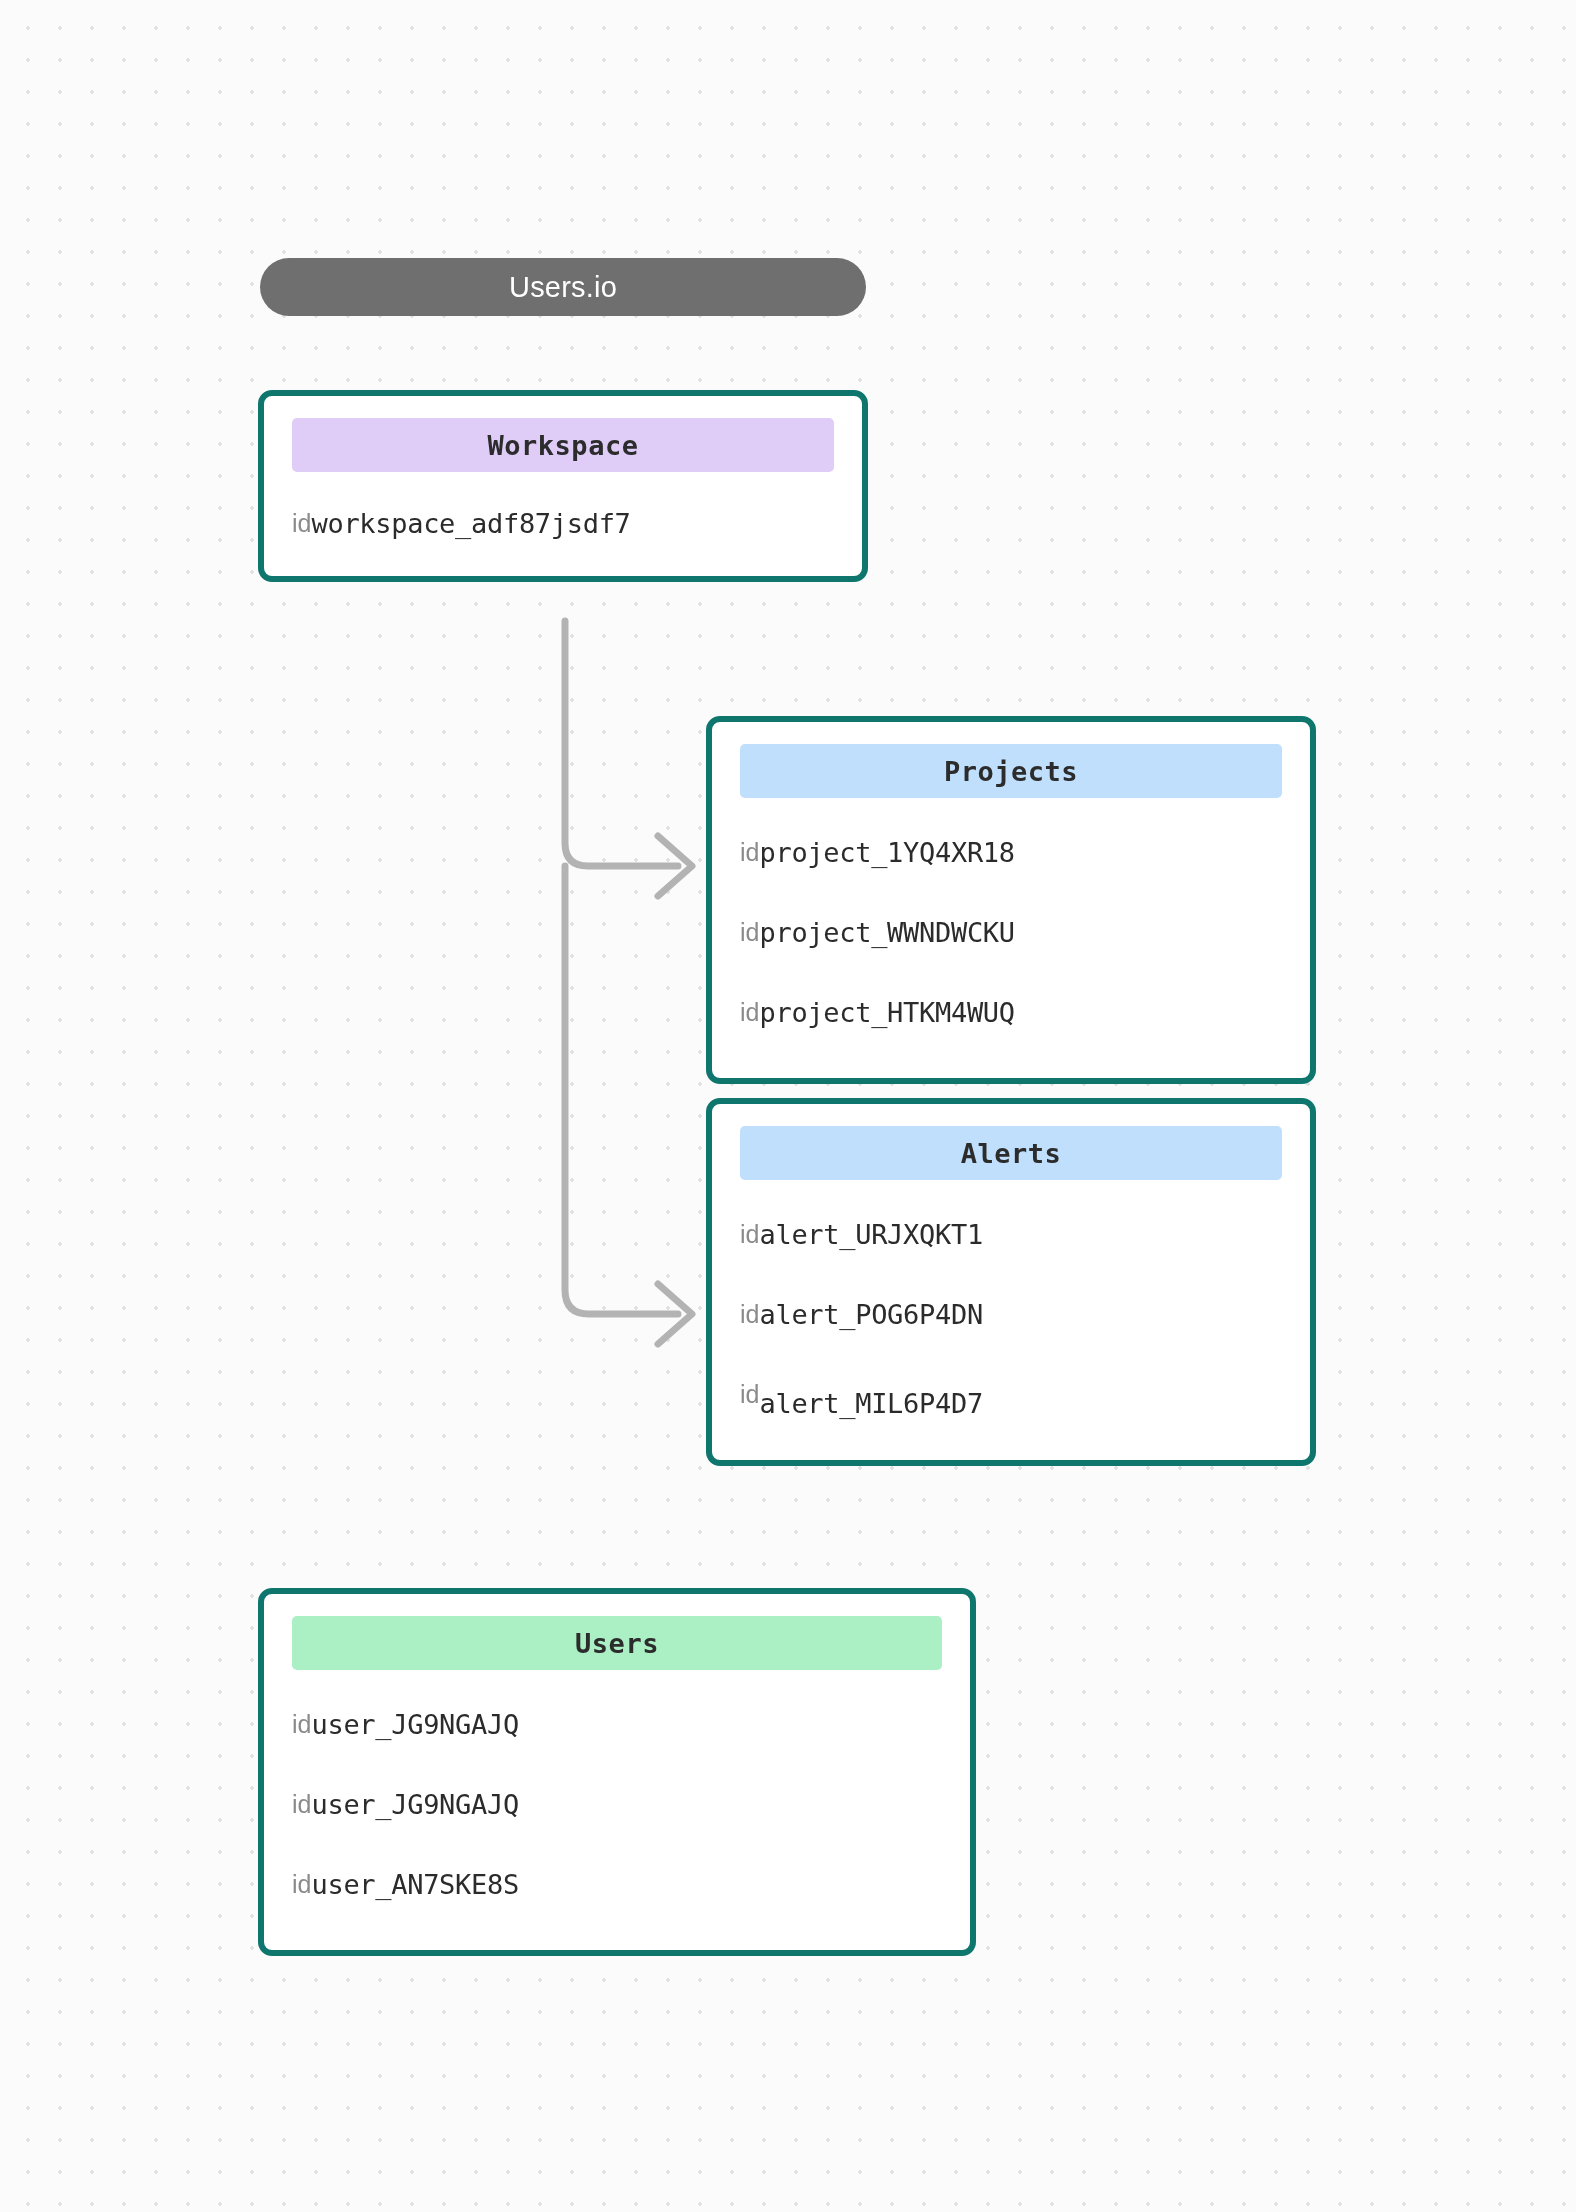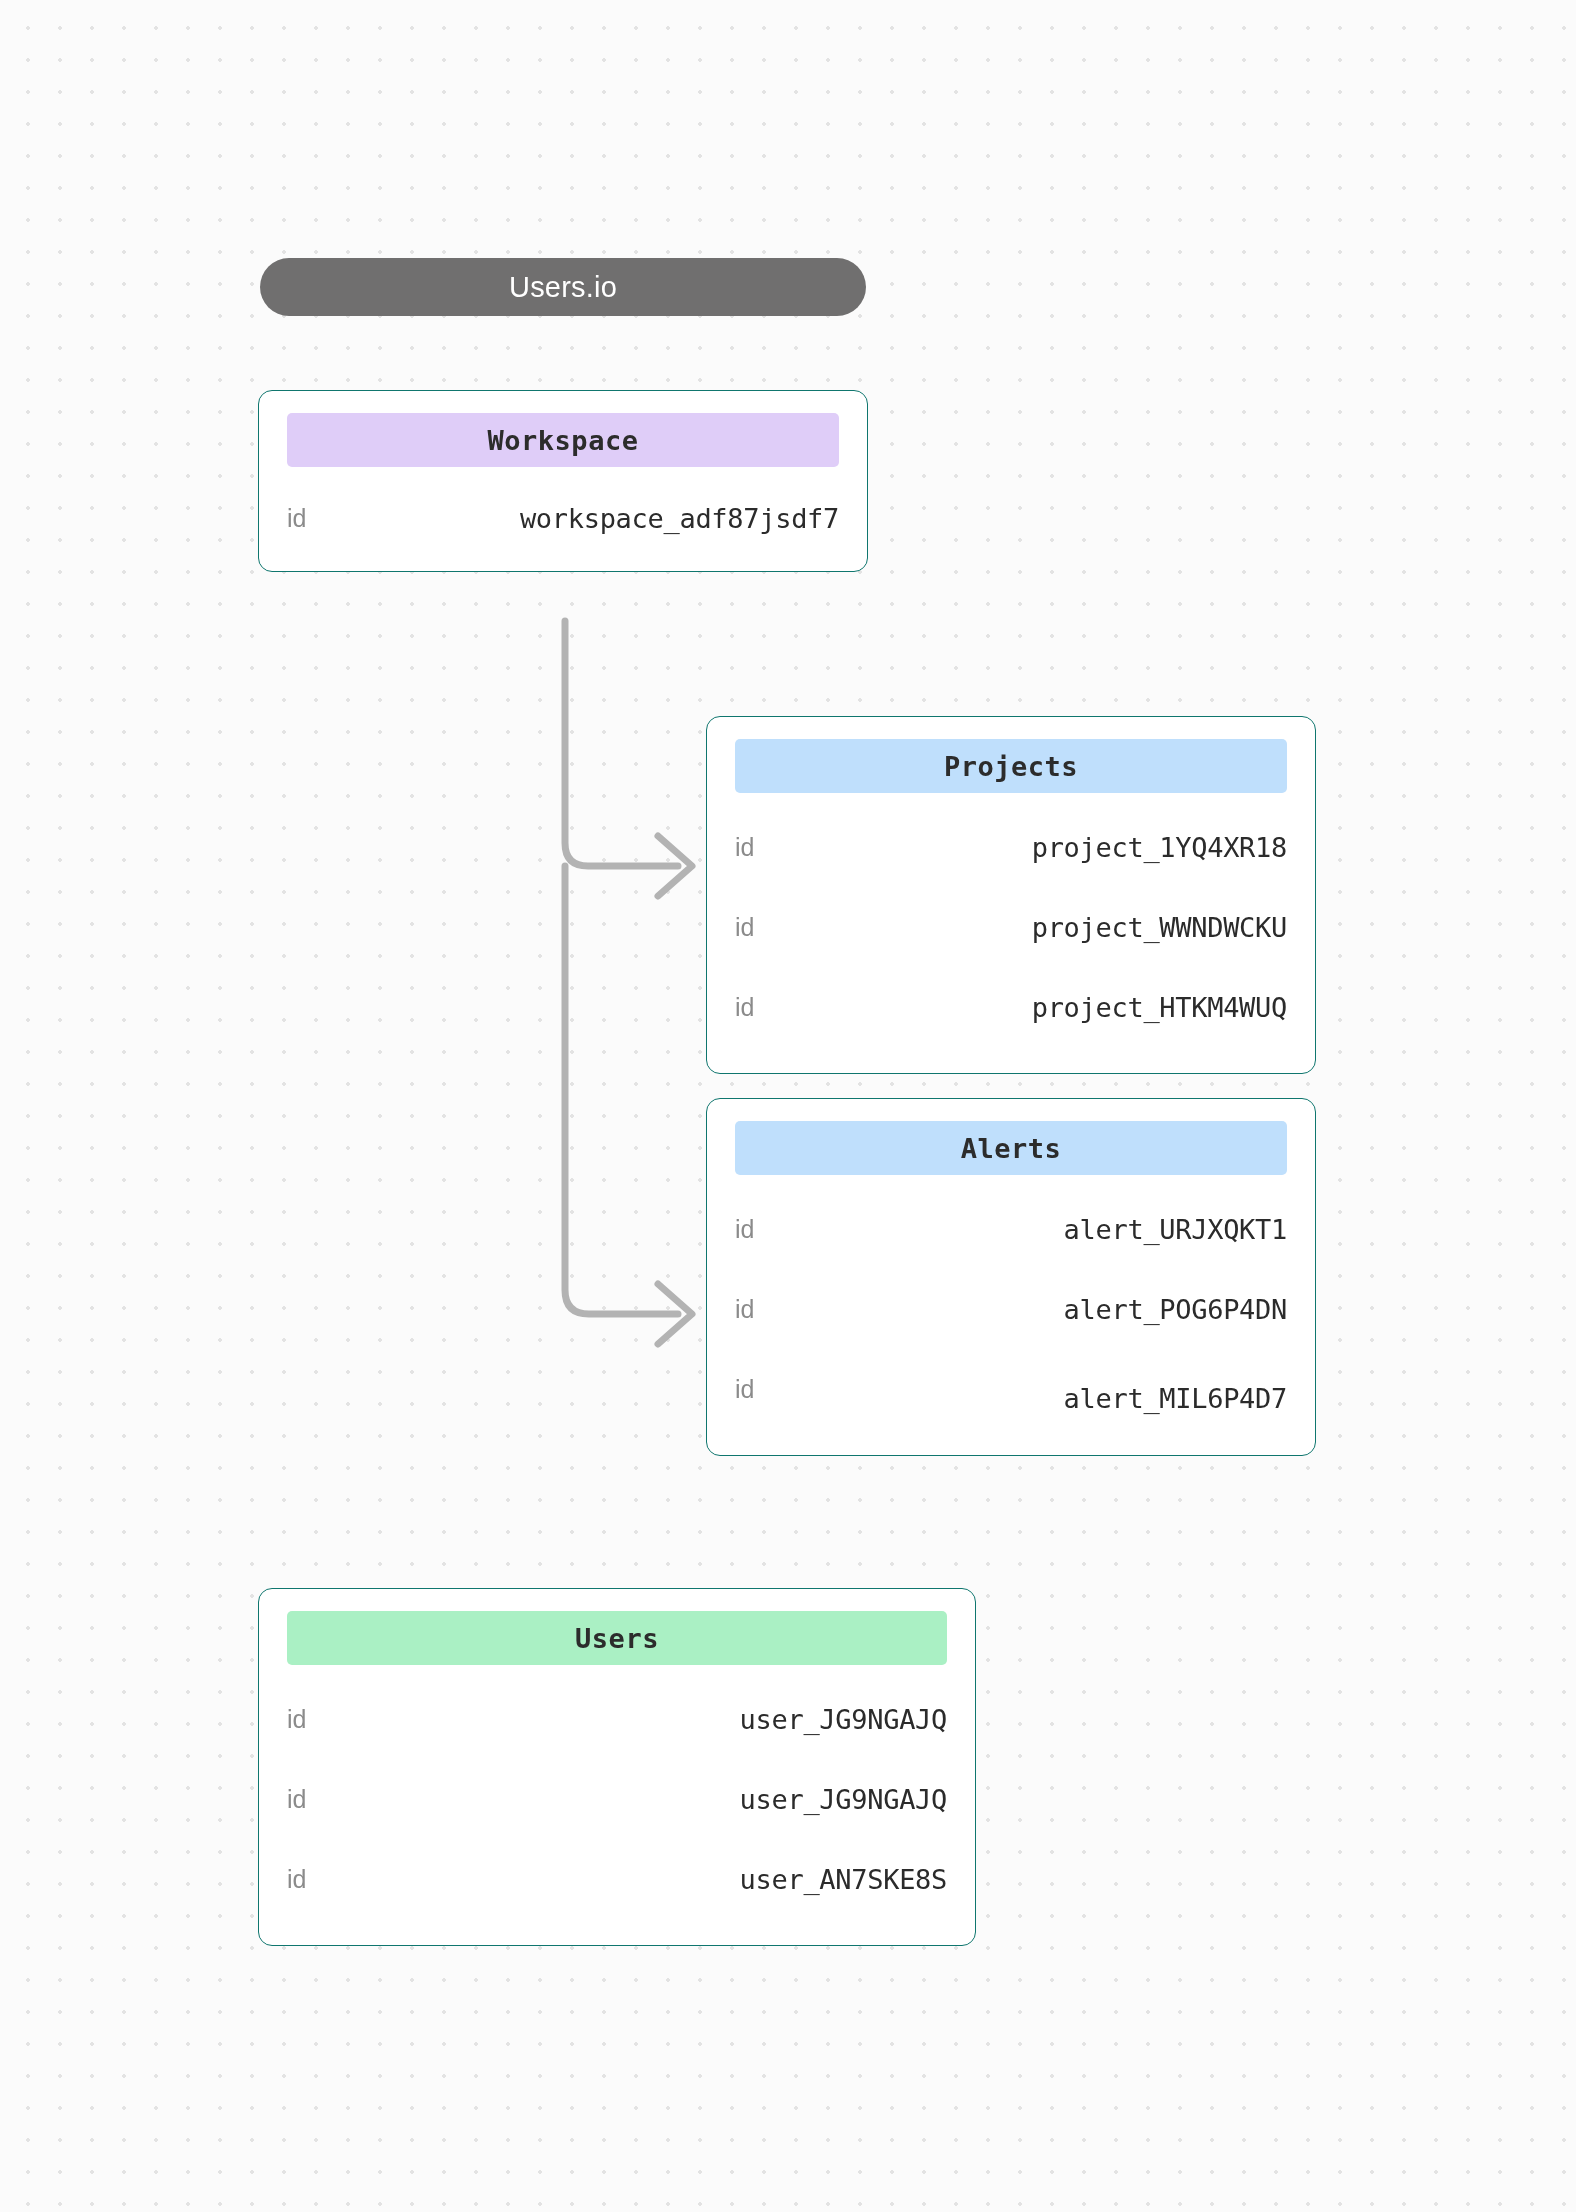--- a/index.html
+++ b/index.html
@@ -52,21 +52,21 @@
     font-family: "Liberation Sans", sans-serif;
     font-size: 29px;
     font-weight: 400;
     letter-spacing: 0.2px;
   }
 
   
   .card {
     position: absolute;
     background: #ffffff;
-    border: 1px solid #0f766e;
+    border: 6px solid #0f766e;
     border-radius: 14px;
     padding: 22px 28px 26px 28px;
   }
 
   .card-header {
     height: 54px;
     border-radius: 5px;
     display: flex;
     align-items: center;
     justify-content: center;
@@ -76,21 +76,21 @@
     font-family: "DejaVu Sans Mono", monospace;
     font-size: 27px;
     font-weight: 700;
     color: #2c2c2c;
     letter-spacing: 0.5px;
   }
 
   .row {
     display: flex;
     align-items: center;
-    justify-content: space-between;
+    justify-content: flex-start;
     height: 80px;
   }
   .row-key {
     font-family: "Liberation Sans", sans-serif;
     font-size: 25px;
     color: #8b8b8b;
     font-weight: 400;
   }
   .row-value {
     font-family: "DejaVu Sans Mono", monospace;

